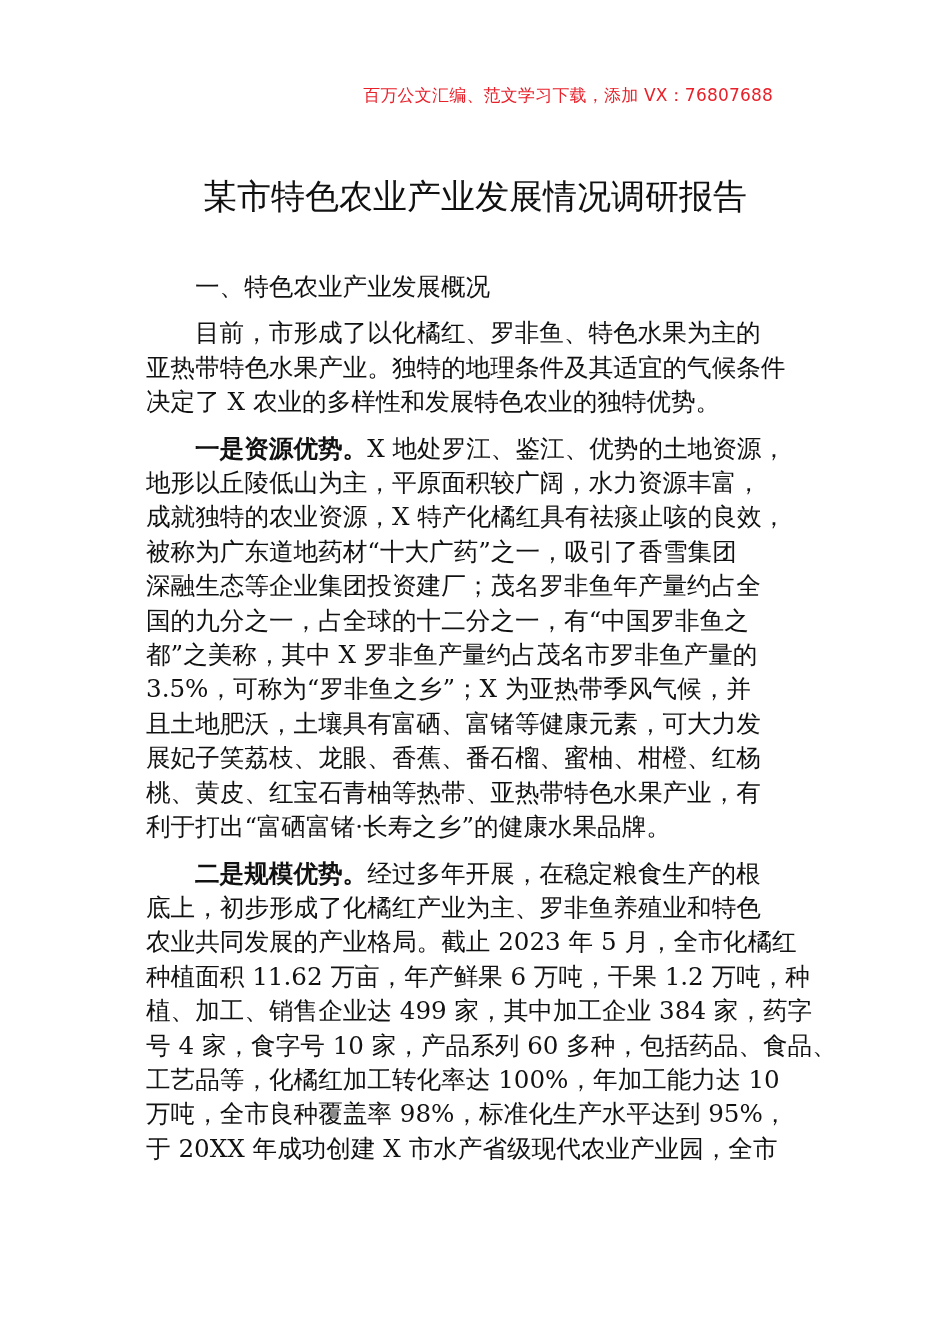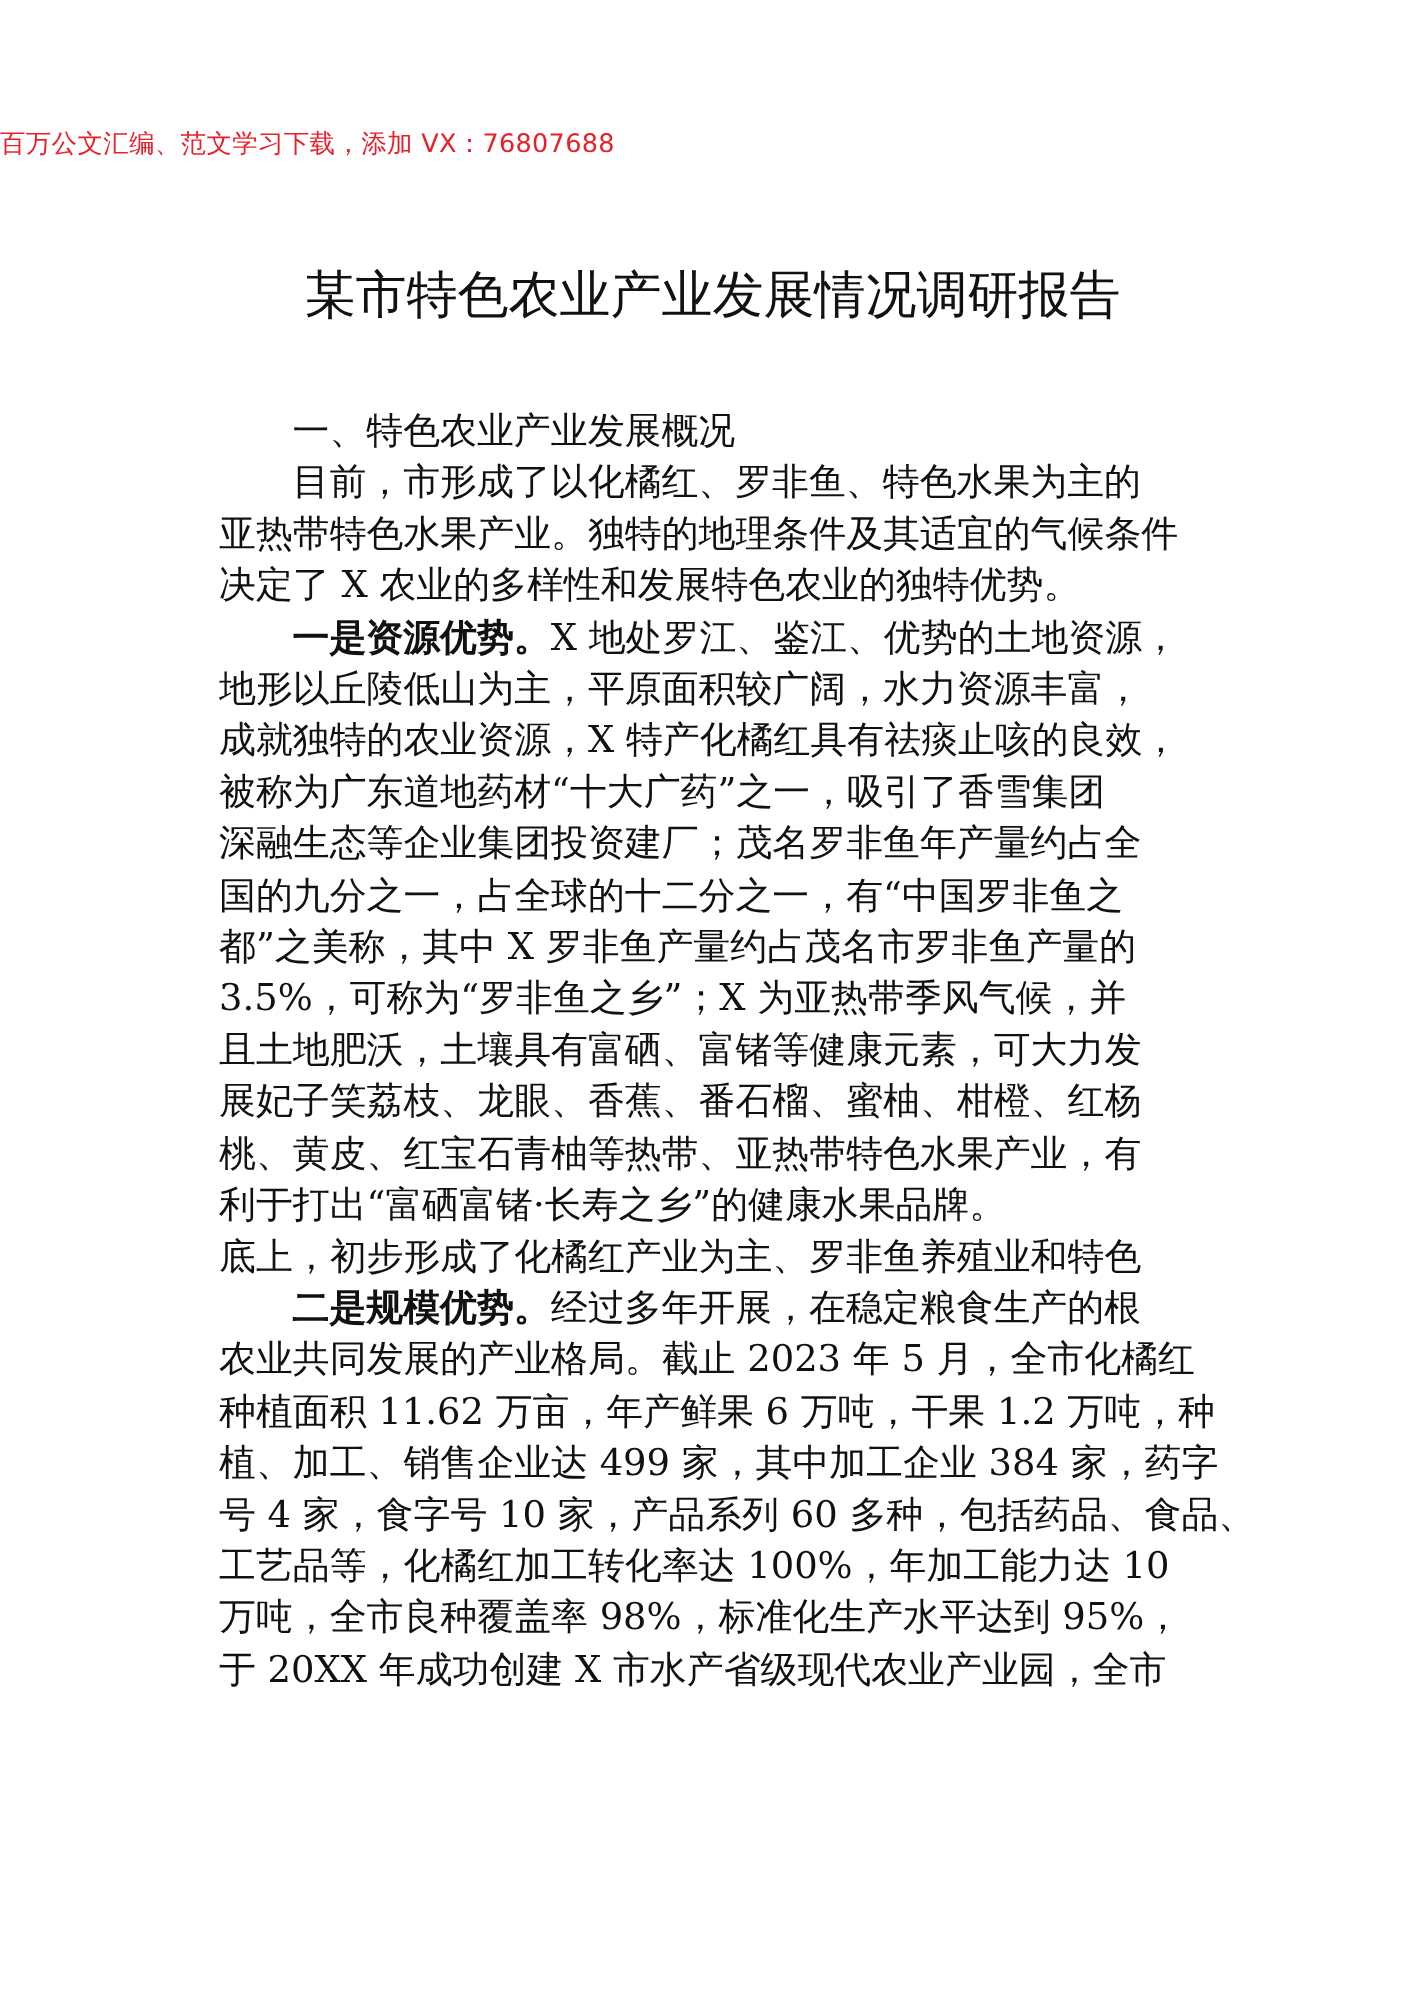--- a/index.html
+++ b/index.html
@@ -1,35 +1,35 @@
 <!DOCTYPE html>
 <html><head>
   <meta charset="utf-8">
   <style>
     html, body { margin: 0; padding: 0; background: #ffffff; }
     body { width: 950px; height: 1344px; position: relative; overflow: hidden; }
     .page { position: absolute; left: 0; top: 0; width: 950px; height: 1344px; background: #fff; }
     .header-note {
-      position: absolute; top: 84px; left: 0; width: 773px; text-align: left;
+      position: absolute; top: 84px; left: 0; width: 773px; text-align: right;
       font-family: "DejaVu Sans", sans-serif; font-size: 17px; color: #e8202a; letter-spacing: 0.2px;
     }
     .title {
       position: absolute; top: 174px; left: 0; width: 950px; text-align: center;
       font-family: "DejaVu Sans", sans-serif; font-size: 34px; color: #111; letter-spacing: 0px;
     }
     .body {
       position: absolute; top: 270px; left: 146px; width: 690px;
       font-family: "DejaVu Serif", serif; font-size: 24.6px; color: #111;
       line-height: 34.4px;
     }
     .body p { margin: 0; text-align: justify; text-align-last: left; }
     .section-heading { text-indent: 49px; font-family: "DejaVu Sans", sans-serif; }
     .bold-lead { font-weight: bold; font-family: "DejaVu Sans", sans-serif; }
     .line { display: block; white-space: nowrap; }
-    .line.first { padding-left: 49px; }
+    .line.first { padding-left: 49px; margin-top: 12px; }
   </style>
 </head>
 <body>
 
 <div class="page">
   <div class="header-note">百万公文汇编、范文学习下载，添加 VX：76807688</div>
   <div class="title">某市特色农业产业发展情况调研报告</div>
 
   <div class="body">
     <p class="section-heading">一、特色农业产业发展概况</p>
@@ -49,22 +49,22 @@
       <span class="line">国的九分之一，占全球的十二分之一，有“中国罗非鱼之</span>
       <span class="line">都”之美称，其中 X 罗非鱼产量约占茂名市罗非鱼产量的</span>
       <span class="line">3.5%，可称为“罗非鱼之乡”；X 为亚热带季风气候，并</span>
       <span class="line">且土地肥沃，土壤具有富硒、富锗等健康元素，可大力发</span>
       <span class="line">展妃子笑荔枝、龙眼、香蕉、番石榴、蜜柚、柑橙、红杨</span>
       <span class="line">桃、黄皮、红宝石青柚等热带、亚热带特色水果产业，有</span>
       <span class="line">利于打出“富硒富锗·长寿之乡”的健康水果品牌。</span>
     </p>
 
     <p>
+      <span class="line first"><span class="bold-lead">二是规模优势。</span><span>经过多年开展，在稳定粮食生产的根</span></span>
       <span class="line">底上，初步形成了化橘红产业为主、罗非鱼养殖业和特色</span>
-      <span class="line first"><span class="bold-lead">二是规模优势。</span><span>经过多年开展，在稳定粮食生产的根</span></span>
       <span class="line">农业共同发展的产业格局。截止 2023 年 5 月，全市化橘红</span>
       <span class="line">种植面积 11.62 万亩，年产鲜果 6 万吨，干果 1.2 万吨，种</span>
       <span class="line">植、加工、销售企业达 499 家，其中加工企业 384 家，药字</span>
       <span class="line">号 4 家，食字号 10 家，产品系列 60 多种，包括药品、食品、</span>
       <span class="line">工艺品等，化橘红加工转化率达 100%，年加工能力达 10</span>
       <span class="line">万吨，全市良种覆盖率 98%，标准化生产水平达到 95%，</span>
       <span class="line">于 20XX 年成功创建 X 市水产省级现代农业产业园，全市</span>
     </p>
   </div>
 </div>

